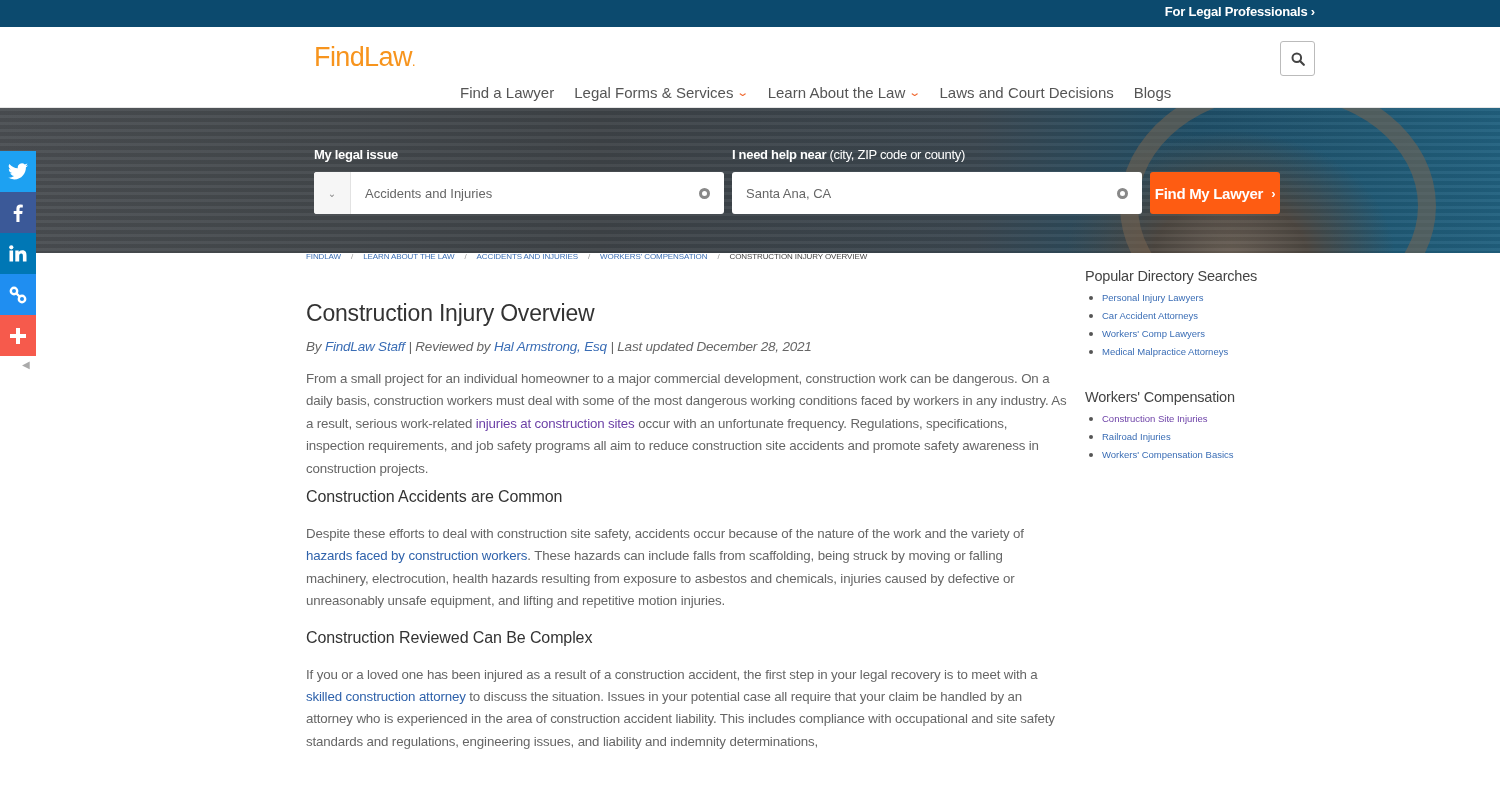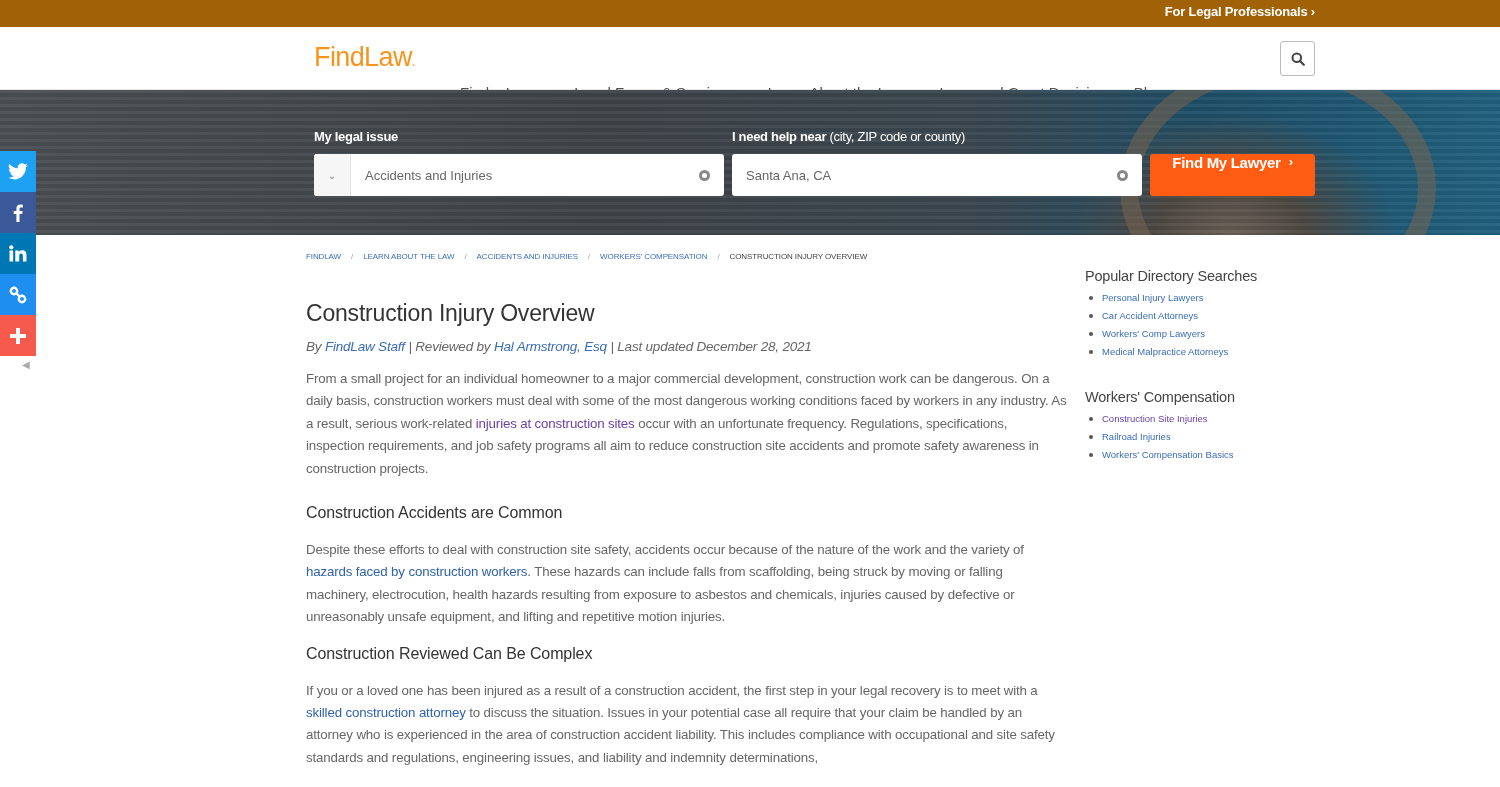--- a/index.html
+++ b/index.html
@@ -1,22 +1,22 @@
 <!DOCTYPE html>
 <html><head>
 <meta charset="utf-8">
 <style>
   * { box-sizing: border-box; margin: 0; padding: 0; }
   html, body { width: 1500px; height: 787px; overflow: hidden; background: #fff; }
   body { font-family: "Liberation Sans", "DejaVu Sans", sans-serif; color: #555; position: relative; }
 
-  .topbar { height: 27px; background: #a16207; position: relative; }
+  .topbar { height: 27px; background: #0c4a6e; position: relative; }
   .topbar .pro-link { position: absolute; right: 185px; top: 4px; color: #fff; font-size: 13px; font-weight: bold; letter-spacing: -0.2px; text-decoration: none; }
 
-  .nav { height: 63px; background: #fff; border-bottom: 1px solid #e6e6e6; position: relative; }
+  .nav { height: 81px; background: #fff; border-bottom: 1px solid #e6e6e6; position: relative; }
   .logo-wrap { position: absolute; left: 314px; top: 12px; color: #f7941d; font-size: 27px; letter-spacing: -0.6px; line-height: 36px; }
   .logo-wrap .dot { font-size: 14px; }
   .nav-items { position: absolute; left: 450px; top: 0; height: 63px; display: flex; }
   .nav-item { display: flex; align-items: center; padding: 0 10px; font-size: 15px; color: #555; height: 63px; position: relative; cursor: pointer; margin-top: 34px; }
   .nav-item .chev { color: #f0662c; font-size: 11px; margin-left: 5px; transform: scaleX(1.4); display: inline-block; }
   .nav-item.active::after { content: ""; position: absolute; left: 0; right: 0; bottom: -1px; height: 3px; background: #555; }
   .search-btn { position: absolute; left: 1280px; top: 14px; width: 35px; height: 35px; border: 1px solid #bbb; border-radius: 3px; display: flex; align-items: center; justify-content: center; background: #fff; }
 
   .hero { height: 145px; position: relative; overflow: hidden;
     background:
@@ -26,21 +26,21 @@
   .hero::before { content: ""; position: absolute; inset: 0;
     background: repeating-linear-gradient(180deg, rgba(255,255,255,0.04) 0 3px, rgba(0,0,0,0.06) 3px 7px); }
   .hero::after { content: ""; position: absolute; left: 1120px; top: -30px; width: 280px; height: 220px; border-radius: 50%;
     border: 18px solid rgba(120,100,80,0.55); }
   .hero-label { position: absolute; color: #fff; font-size: 13px; font-weight: bold; z-index: 2; letter-spacing: -0.3px; }
   .hero-label .light { font-weight: normal; }
   .field { position: absolute; top: 64px; height: 42px; background: #fff; border-radius: 3px; z-index: 2; display: flex; align-items: center; font-size: 13px; color: #666; }
   .field .dd { width: 37px; height: 42px; border-right: 1px solid #e2e2e2; background: #f6f6f6; display: flex; align-items: center; justify-content: center; color: #888; font-size: 10px; border-radius: 3px 0 0 3px; }
   .field .val { flex: 1; padding-left: 14px; }
   .field .clear { width: 11px; height: 11px; border: 3px solid #888; border-radius: 50%; margin-right: 14px; }
-  .find-btn { position: absolute; left: 1150px; top: 64px; width: 165px; height: 42px; background: #fe5c12; border-radius: 3px; color: #fff; font-weight: bold; font-size: 15px; display: flex; align-items: flex-start; justify-content: center; z-index: 2; letter-spacing: -0.3px; }
+  .find-btn { position: absolute; left: 1150px; top: 64px; width: 130px; height: 42px; background: #fe5c12; border-radius: 3px; color: #fff; font-weight: bold; font-size: 15px; display: flex; align-items: center; justify-content: center; z-index: 2; letter-spacing: -0.3px; }
   .find-btn .arr { margin-left: 8px; font-size: 13px; }
 
   .social { position: absolute; left: 0; top: 151px; width: 36px; z-index: 5; }
   .social .s { width: 36px; height: 41px; display: flex; align-items: center; justify-content: center; color: #fff; font-weight: bold; }
   .social .tw { background: #1da1f2; }
   .social .fb { background: #3b5998; }
   .social .li { background: #0077b5; }
   .social .cp { background: #1f8ef1; }
   .social .pl { background: #f65a4c; font-size: 24px; }
   .social .collapse { height: 18px; color: #aaa; font-size: 10px; padding-left: 22px; padding-top: 3px; }
@@ -170,21 +170,21 @@
   <span class="sep">/</span>
   <span class="cur">Construction Injury Overview</span>
 </div>
 
 <div class="main">
   <h1 class="title">Construction Injury Overview</h1>
   <div class="byline"><span>By </span><a>FindLaw Staff</a><span> | Reviewed by </span><a>Hal Armstrong, Esq</a><span> | Last updated December 28, 2021</span></div>
 
   <p class="body" style="margin-top:14px;"><span>From a small project for an individual homeowner to a major commercial development, construction work can be dangerous. On a daily basis, construction workers must deal with some of the most dangerous working conditions faced by workers in any industry. As a result, serious work-related </span><a class="lnk-purple">injuries at construction sites</a><span> occur with an unfortunate frequency. Regulations, specifications, inspection requirements, and job safety programs all aim to reduce construction site accidents and promote safety awareness in construction projects.</span></p>
 
-  <h2 class="sub" style="margin-top:24px;">Construction Accidents are Common</h2>
+  <h2 class="sub" style="margin-top:8px;">Construction Accidents are Common</h2>
   <p class="body" style="margin-top:17px;"><span>Despite these efforts to deal with construction site safety, accidents occur because of the nature of the work and the variety of </span><a class="lnk-blue">hazards faced by construction workers</a><span>. These hazards can include falls from scaffolding, being struck by moving or falling machinery, electrocution, health hazards resulting from exposure to asbestos and chemicals, injuries caused by defective or unreasonably unsafe equipment, and lifting and repetitive motion injuries.</span></p>
 
   <h2 class="sub" style="margin-top:16px;">Construction Reviewed Can Be Complex</h2>
   <p class="body" style="margin-top:17px;"><span>If you or a loved one has been injured as a result of a construction accident, the first step in your legal recovery is to meet with a </span><a class="lnk-blue">skilled construction attorney</a><span> to discuss the situation. Issues in your potential case all require that your claim be handled by an attorney who is experienced in the area of construction accident liability. This includes compliance with occupational and site safety standards and regulations, engineering issues, and liability and indemnity determinations,</span></p>
 </div>
 
 <div class="side">
   <h3>Popular Directory Searches</h3>
   <ul>
     <li><a>Personal Injury Lawyers</a></li>

